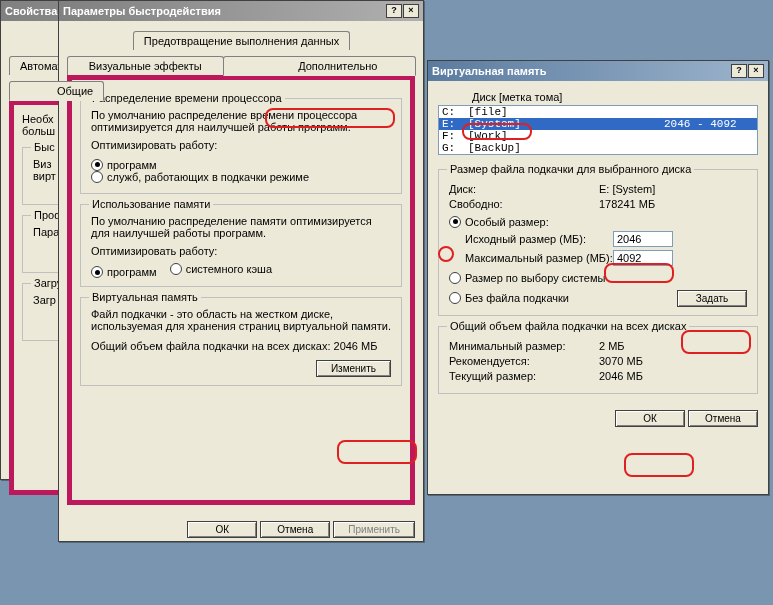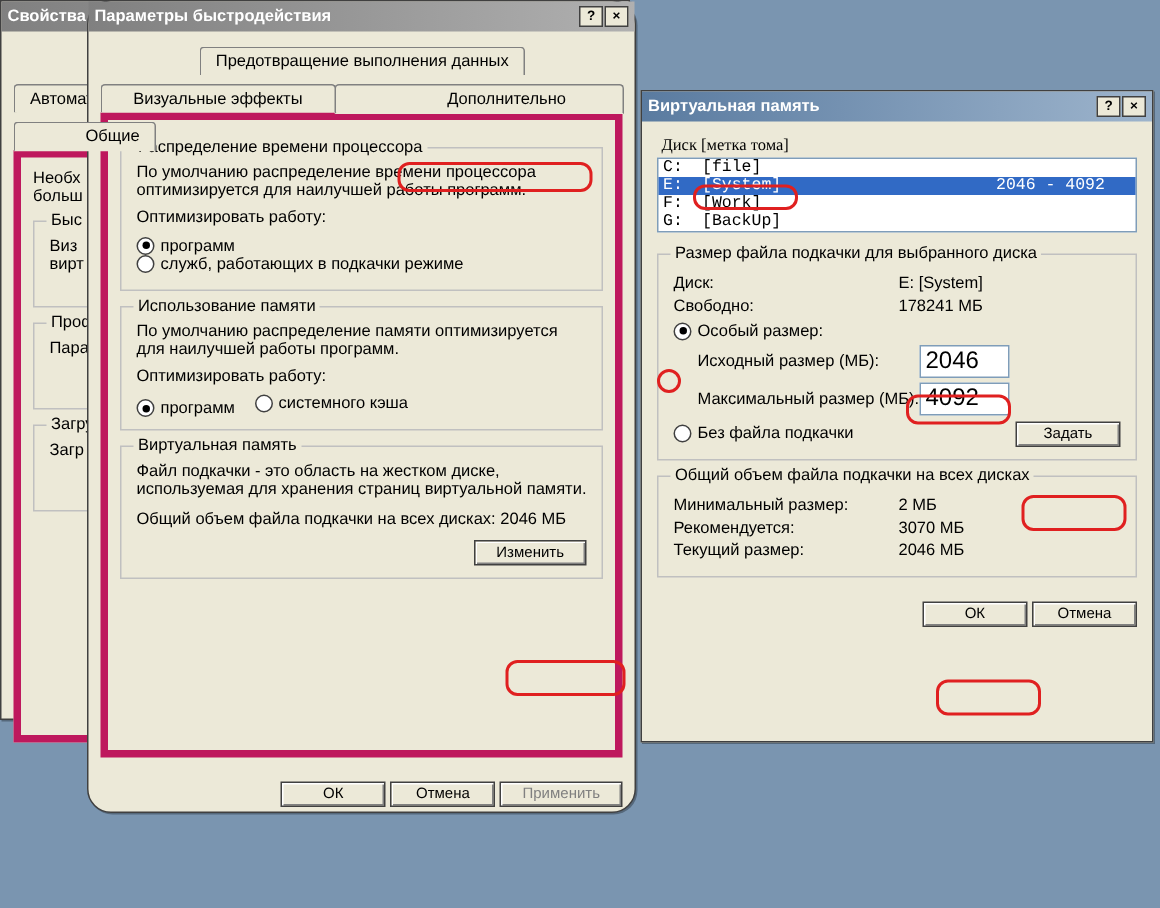--- a/index.html
+++ b/index.html
@@ -129,21 +129,21 @@
   }
   .btnrow {
     text-align: right;
     padding: 8px;
   }
   .textfield {
     border: 1px solid #7f9db9;
     background: white;
     padding: 1px 3px;
     font-family: inherit;
-    font-size: 16px;
+    font-size: 11px;
   }
   .highlight-red {
     border: 2px solid #e02020;
     border-radius: 8px;
     position: absolute;
     pointer-events: none;
   }
   .drivelist {
     border: 1px solid #7f9db9;
     background: white;
@@ -157,22 +157,23 @@
   .drivelist .row.sel {
     background: #316ac5;
     color: white;
   }
   .drivelist .c1 { width: 26px; }
   .drivelist .c2 { flex: 1; }
   .drivelist .c3 { width: 90px; text-align: left; }
   .drivehdr {
     display: flex;
     padding: 0 3px;
-    font-family: Liberation Serif, serif;
+    font-family: Liberation Sans, sans-serif;
     margin-bottom: 2px;
+    margin-left: 31px;
   }
   .kv { display: flex; margin: 3px 0; }
   .kv .k { width: 150px; }
   .kv .v { }
 </style>
 </head>
 <body>
 
 <div class="window" style="top:0; left:0; width:420px; height:480px;">
   <div class="titlebar inactive">
@@ -205,21 +206,21 @@
         <span>Пара</span>
       </div>
       <div class="groupbox" style="height:58px;">
         <span class="legend">Загру</span>
         <span>Загр</span>
       </div>
     </div>
   </div>
 </div>
 
-<div class="window" style="top:60; left:58px; width:366px; height:542px;border-radius:16px;">
+<div class="window" style="top:60; left:58px; width:366px; height:542px;">
   <div class="titlebar inactive">
     <span class="titlebar-text">Параметры быстродействия</span>
     <div class="titlebar-btns">
       <span class="tbtn">?</span>
       <span class="tbtn">×</span>
     </div>
   </div>
   <div style="padding-top:4px;">
     <div class="tabrow" style="justify-content:center;">
       <div class="tab">Предотвращение выполнения данных</div>
@@ -334,20 +335,26 @@
         </span>
       </div>
       <div class="kv" style="align-items:center;">
         <span class="k" style="width:164px;padding-left:16px;">Исходный размер (МБ):</span>
         <input class="textfield" style="width: 60px;" value="2046">
       </div>
       <div class="kv" style="align-items:center;">
         <span class="k" style="width:164px;padding-left:16px;">Максимальный размер (МБ):</span>
         <input class="textfield" style="width: 60px;" value="4092">
       </div>
+      <div style="margin-top:6px;">
+        <span class="radio">
+          <span class="radio-dot"></span>
+          <span>Размер по выбору системы</span>
+        </span>
+      </div>
       <div style="margin-top:4px;display:flex;align-items:center;">
         <span class="radio" style="flex:1;">
           <span class="radio-dot"></span>
           <span>Без файла подкачки</span>
         </span>
         <button class="btn">Задать</button>
       </div>
     </div>
 
     <div class="groupbox">

